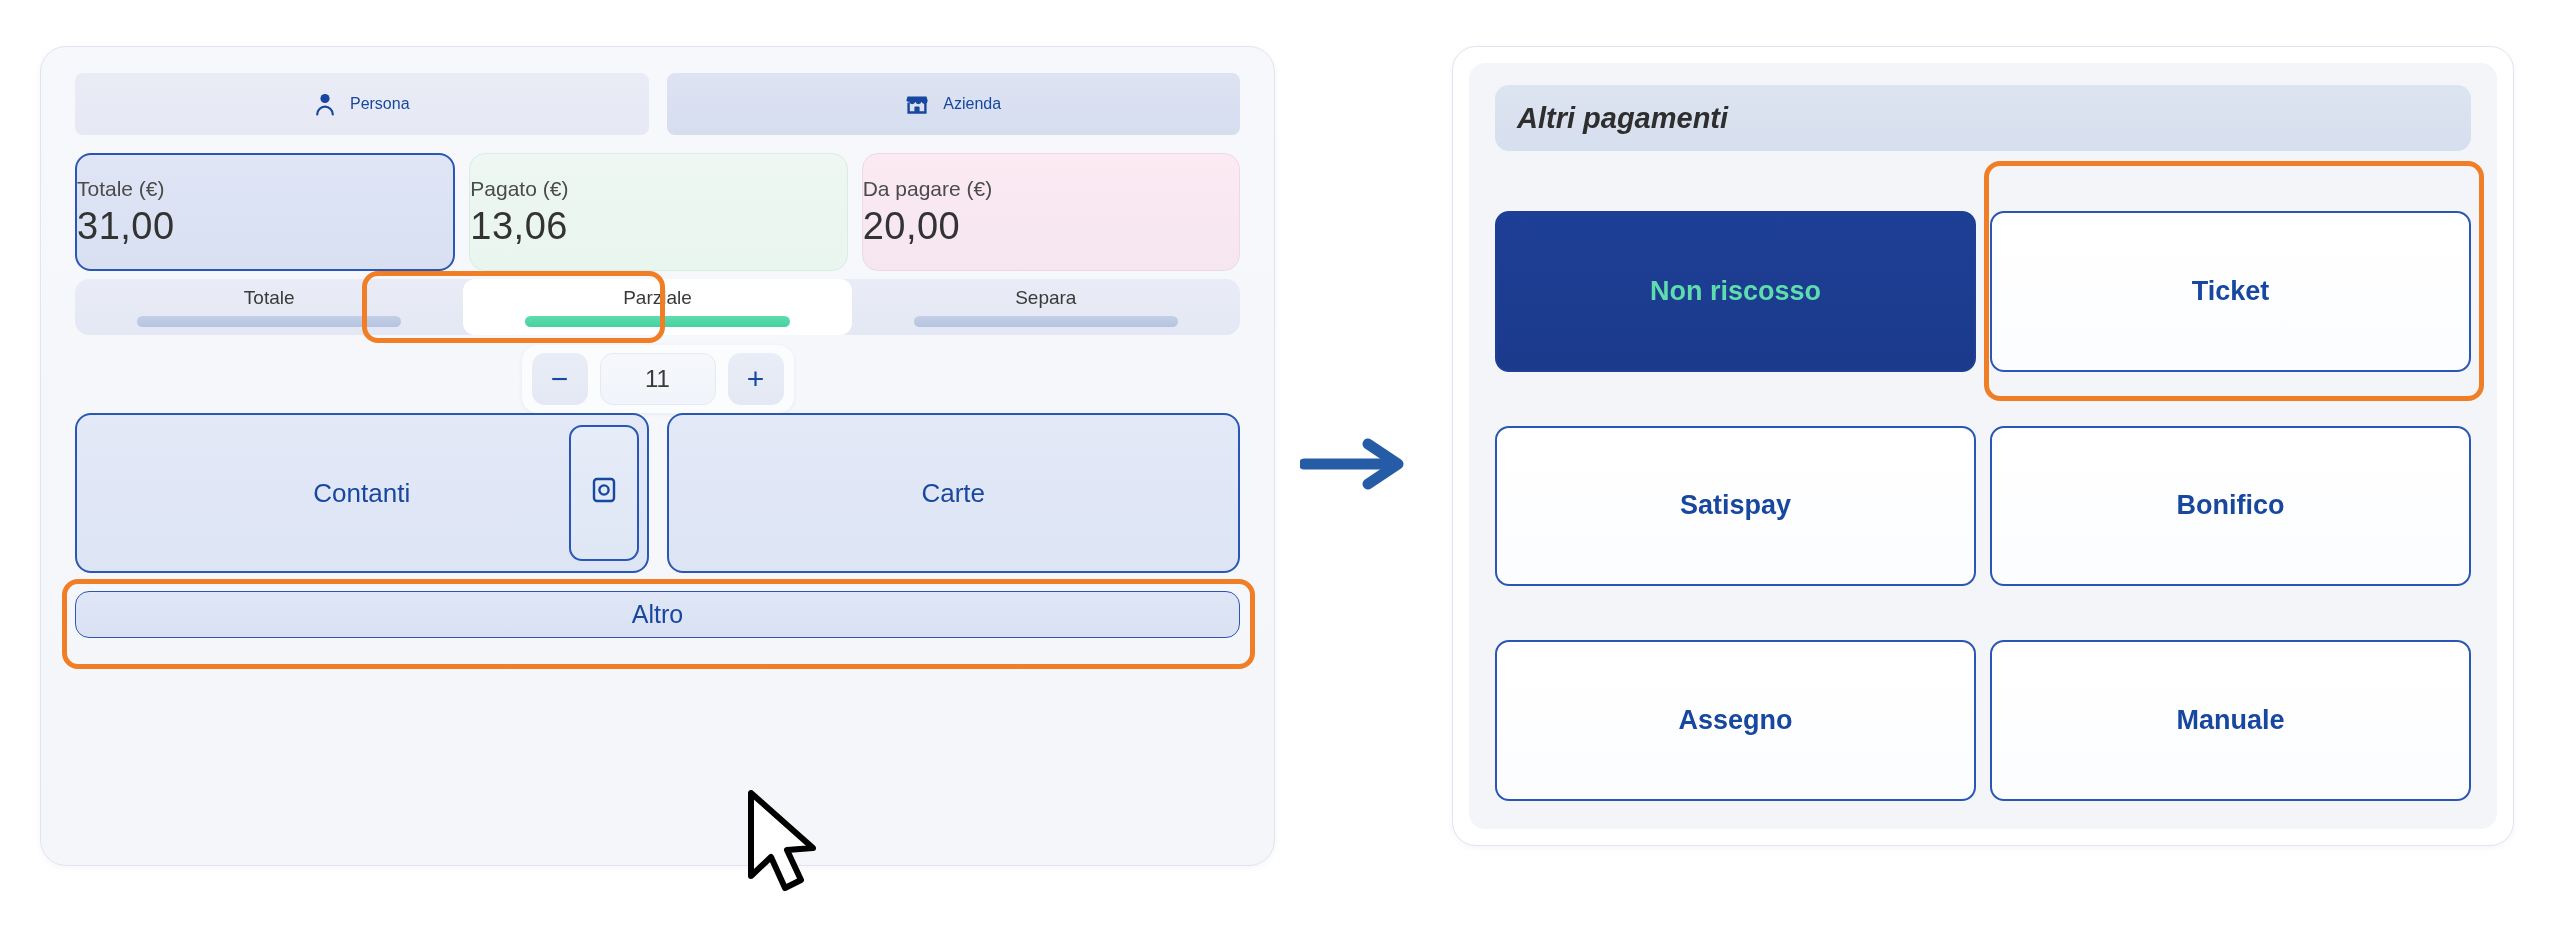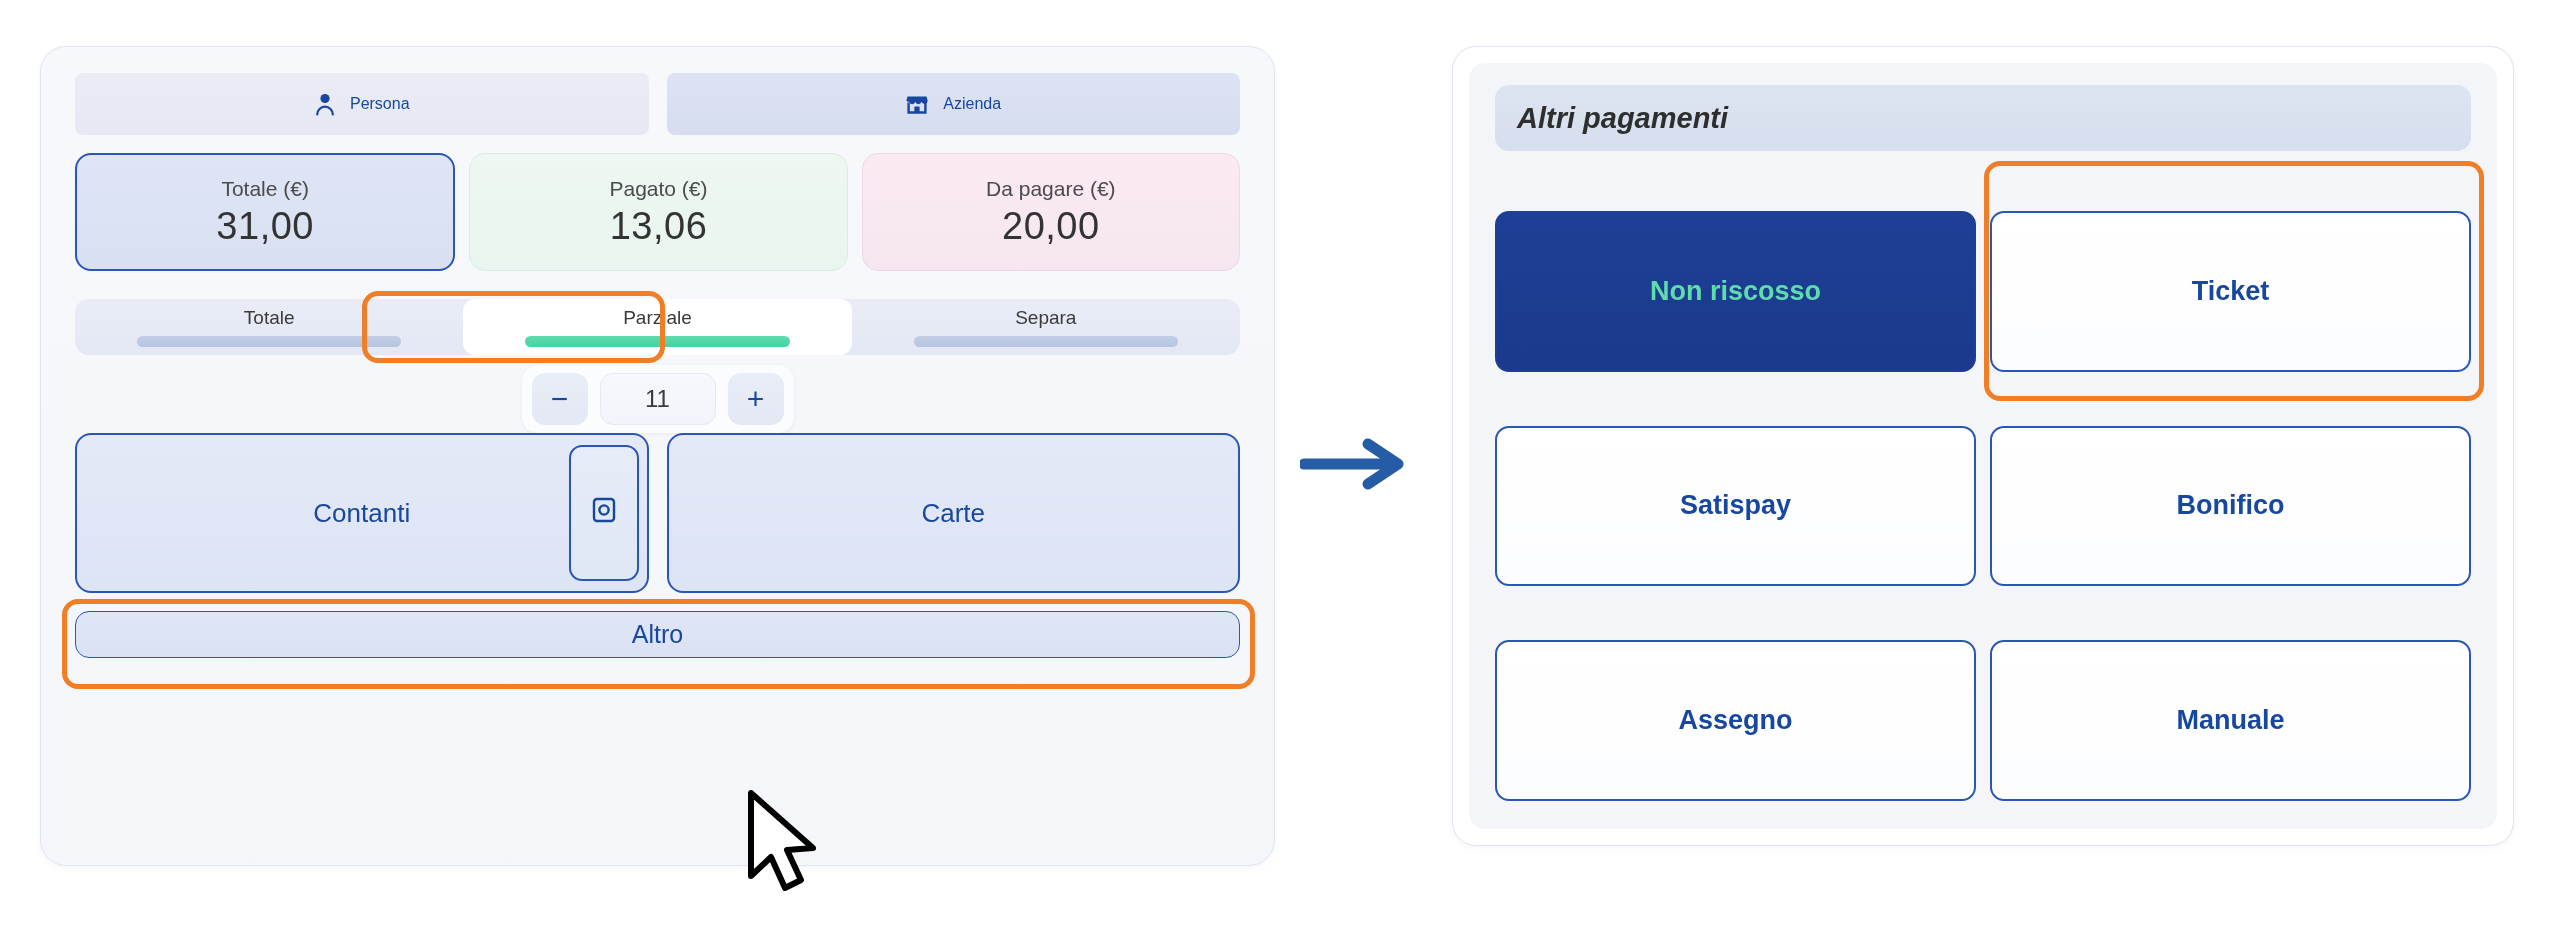--- a/index.html
+++ b/index.html
@@ -45,21 +45,21 @@
   }
   .tab .gi { display:inline-flex; align-items:center; }
 
   
   .amounts { display: flex; gap: 14px; margin-top: 18px; }
   .amt {
     flex: 1;
     height: 118px;
     border-radius: 16px;
     display: flex; flex-direction: column;
-    align-items: center; justify-content: center;
+    align-items: flex-start; justify-content: center;
     gap: 4px;
     border: 1px solid transparent;
   }
   .amt .lbl { font-size: 21px; color: #4b4b4b; }
   .amt .val { font-size: 38px; font-weight: 400; color: #333333; letter-spacing: .5px; }
   .amt.total {
     background: linear-gradient(180deg,#dfe5f5 0%,#d8e0f2 100%);
     border: 2px solid #2a57b5;
   }
   .amt.paid {
@@ -67,21 +67,21 @@
     border: 1px solid #d9ece3;
   }
   .amt.due {
     background: linear-gradient(180deg,#fbeaf2 0%,#f6e6f0 100%);
     border: 1px solid #efd7e6;
   }
 
   
   .seg {
     display: flex;
-    margin-top: 28px;
+    margin-top: 8px;
     background: linear-gradient(180deg,#e9ecf6 0%,#e4e8f4 100%);
     border-radius: 14px;
     height: 56px;
     position: relative;
   }
   .seg-item {
     flex: 1;
     display: flex; flex-direction: column;
     align-items: center; justify-content: center;
     gap: 7px;

